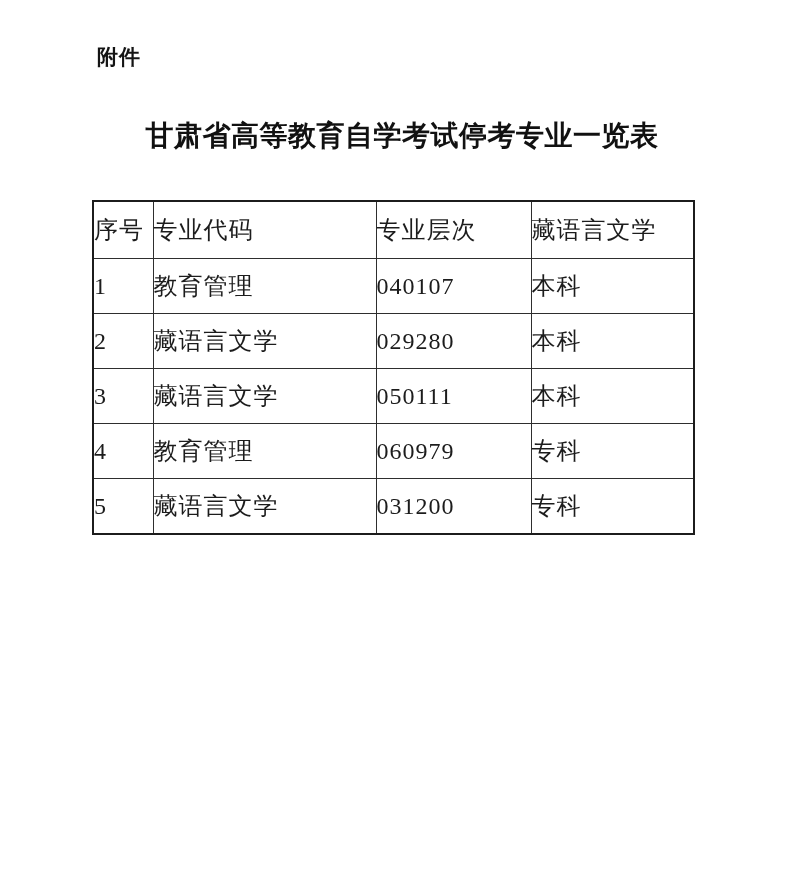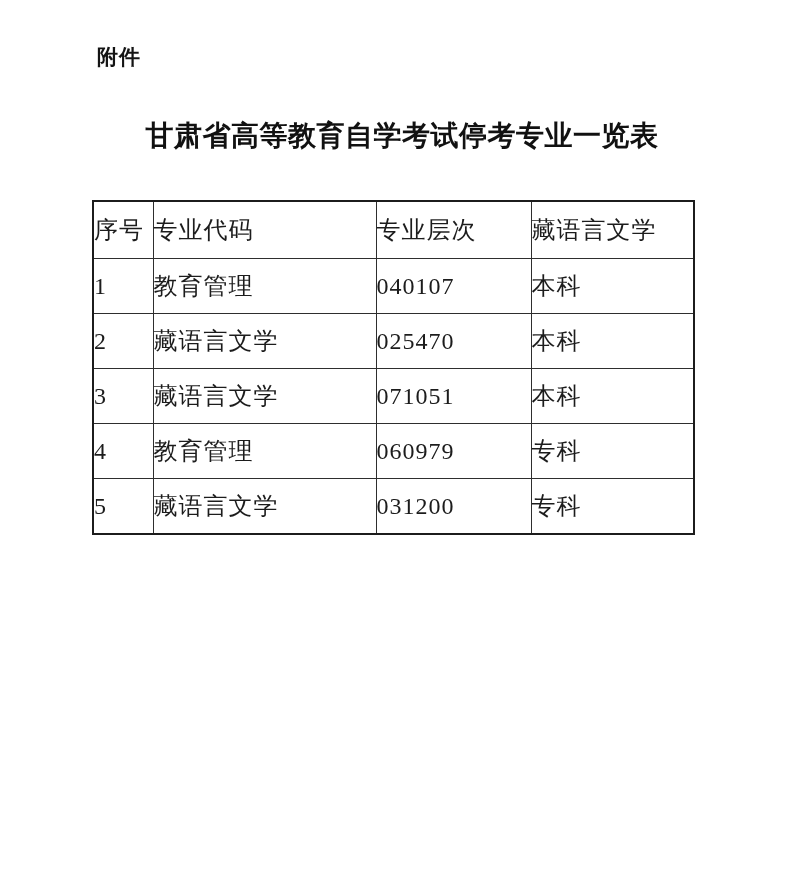--- a/index.html
+++ b/index.html
@@ -96,27 +96,27 @@
     <tbody>
       <tr>
         <td>1</td>
         <td>教育管理</td>
         <td>040107</td>
         <td>本科</td>
       </tr>
       <tr>
         <td>2</td>
         <td>藏语言文学</td>
-        <td>025470</td>
+        <td>029280</td>
         <td>本科</td>
       </tr>
       <tr>
         <td>3</td>
         <td>藏语言文学</td>
-        <td>071051</td>
+        <td>050111</td>
         <td>本科</td>
       </tr>
       <tr>
         <td>4</td>
         <td>教育管理</td>
         <td>060979</td>
         <td>专科</td>
       </tr>
       <tr>
         <td>5</td>

